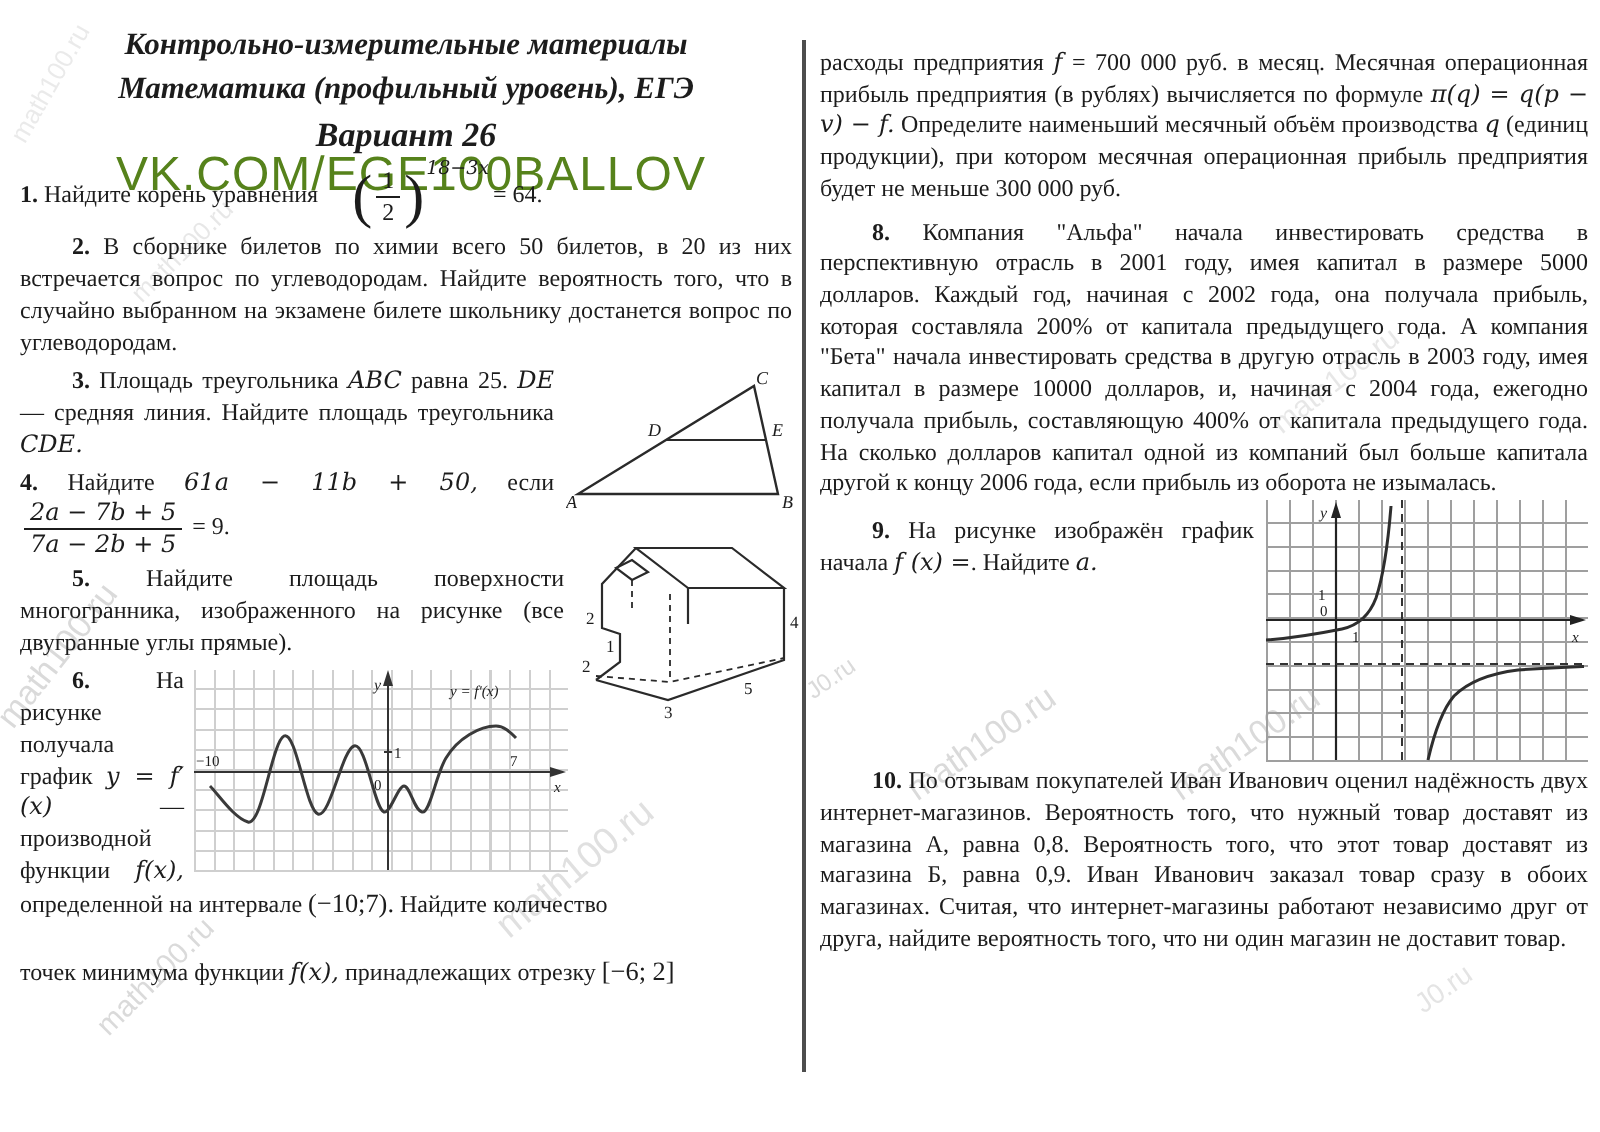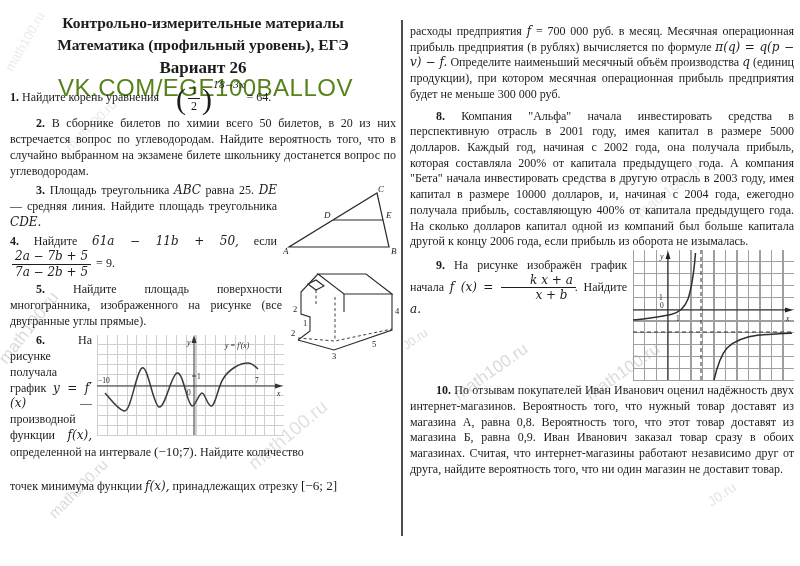--- a/index.html
+++ b/index.html
@@ -4,21 +4,21 @@
 <style>
   html,body{margin:0;padding:0;background:#888;}
   .page{position:relative;width:800px;height:566px;background:#ffffff;overflow:hidden;
         font-family:"Liberation Serif",serif;font-size:12px;color:#1c1c1c;}
   
   .col{position:absolute;z-index:1;top:0;}
   .col-left{left:10px;width:386px;top:12px;}
   .col-right{left:410px;width:384px;top:24px;}
   .divider{position:absolute;z-index:1;left:401px;top:20px;width:2px;height:516px;background:#4d4d4d;}
   
-  .hdr{text-align:center;font-weight:bold;line-height:1.4;}
+  .hdr{text-align:center;font-weight:bold;line-height:1.4;font-style:italic;}
   .hdr-l{font-size:15.5px;}
   .hdr-var{font-size:17px;margin-top:1px;}
   .hdr-part{font-size:13px;margin-top:3px;position:relative;}
   
   p.prob{margin:4px 0 0;text-align:justify;line-height:1.31;}
   p.indent{text-indent:26px;}
   .pnum{font-weight:bold;}
   .math{font-style:italic;font-family:"DejaVu Serif",serif;}
   .br{font-size:1.1em;}
   
@@ -239,21 +239,21 @@
           <text x="27" y="58" font-size="7.5">0</text>
           <text x="43" y="71" font-size="7.5">1</text>
           <text class="it" x="153" y="71" font-size="7.5">x</text>
         </svg>
       </div>
       <p class="prob indent">
         <b class="pnum">9.</b>
         <span>На рисунке изображён график</span>
         <span>начала</span>
         <span class="math">f (x) =</span>
-        <span class="frac"><span class="fn math">k x + a</span><span class="fd math">x + b</span></span><span class="tight">.</span>
+        <span class="tight">.</span>
         <span>Найдите</span>
         <span class="math">a.</span>
       </p>
     </div>
 
     <p class="prob indent clr" style="margin-top:6px">
       <b class="pnum">10.</b>
       <span>По отзывам покупателей Иван Иванович оценил надёжность двух интернет-магазинов. Вероятность того, что нужный товар доставят из магазина А, равна 0,8. Вероятность того, что этот товар доставят из магазина Б, равна 0,9. Иван Иванович заказал товар сразу в обоих магазинах. Считая, что интернет-магазины работают независимо друг от друга, найдите вероятность того, что ни один магазин не доставит товар.</span>
     </p>
   </div>

